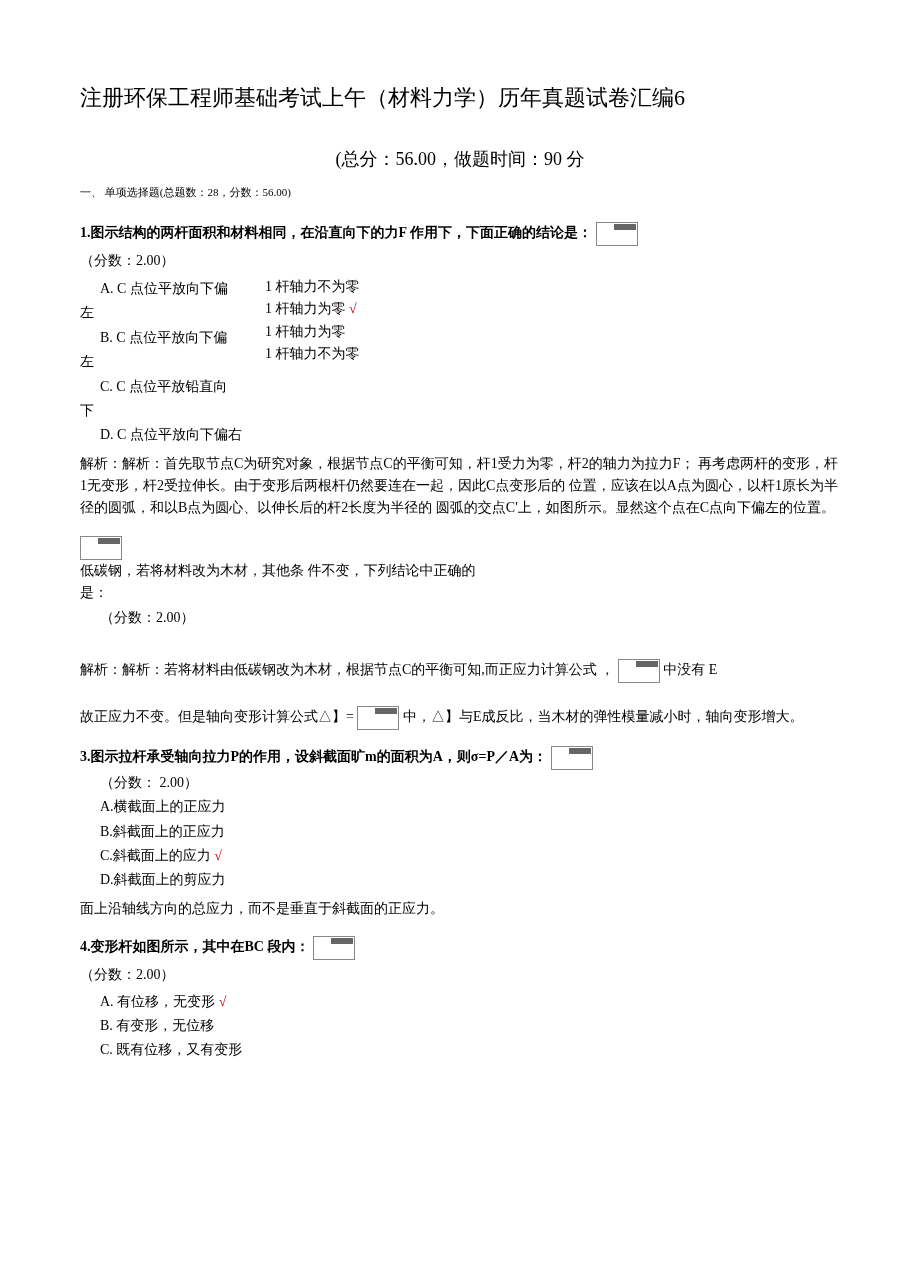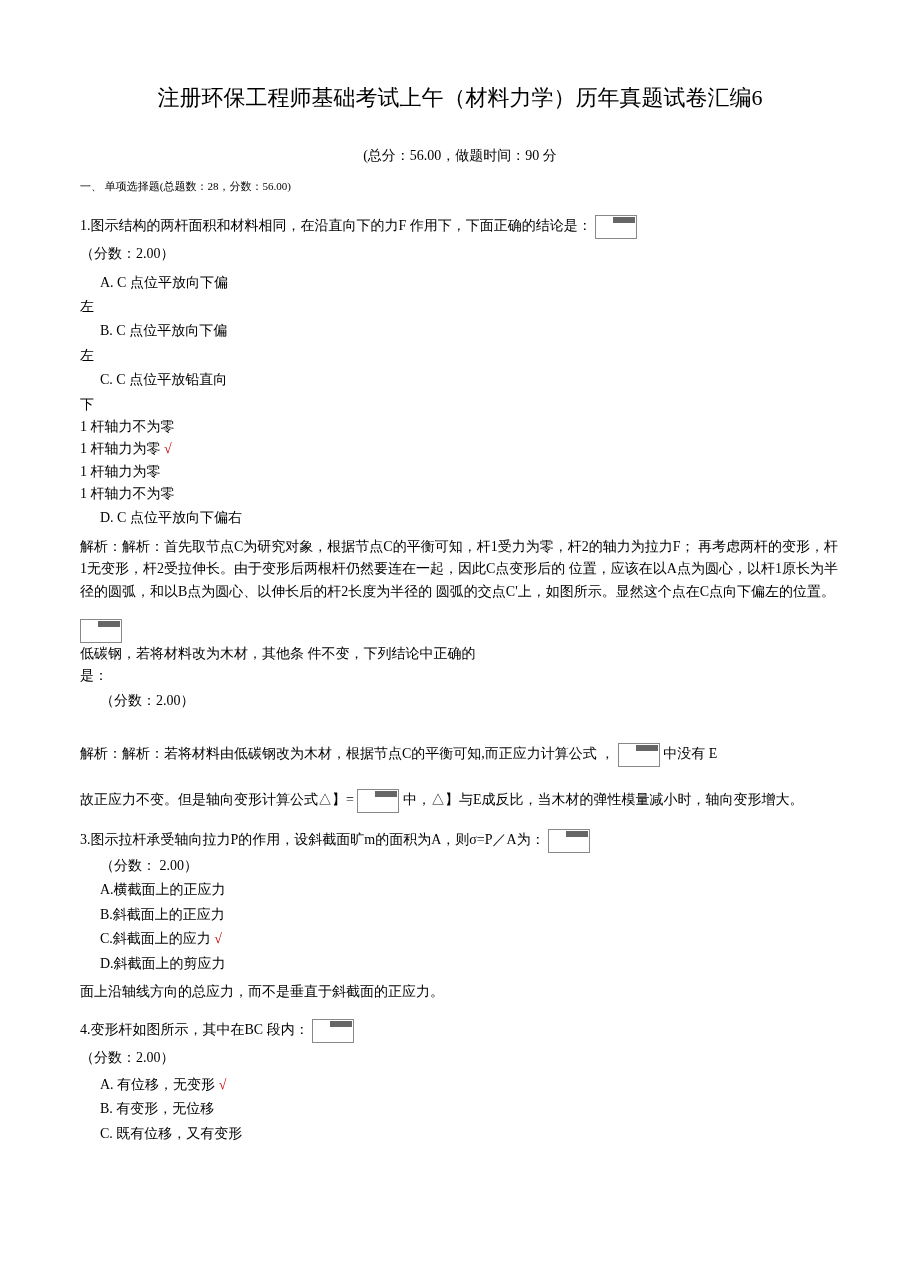--- a/index.html
+++ b/index.html
@@ -9,51 +9,51 @@
     background: #fff;
     width: 920px;
     margin: 0;
     padding: 60px 80px 40px 80px;
     box-sizing: border-box;
     line-height: 1.6;
   }
   h1 {
     font-size: 22px;
     font-weight: normal;
-    text-align: center;
+    text-align: left;
     margin: 20px 0 30px 0;
   }
   .meta {
     text-align: center;
-    font-size: 14px;
+    font-size: 18px;
   }
   .section {
     font-size: 11px;
     margin: 10px 0 20px 0;
   }
-  .qtext { margin: 8px 0 2px 0; }
+  .qtext { margin: 8px 0 2px 0; font-weight: bold; }
   .score { margin: 4px 0; }
   .opt { margin: 2px 0 2px 20px; }
   .analysis { margin: 6px 0 16px 0; }
   .correct { color: #c00; }
   .imgbox {
     display: inline-block;
     width: 40px; height: 22px;
     border: 1px solid #888;
     vertical-align: middle;
     position: relative;
     background: #fff;
   }
   .imgbox::before {
     content: "";
     position: absolute; top:1px; right:1px;
     width: 22px; height: 6px;
     background: #666;
   }
-  .twocol { display: flex; flex-direction: column; }
+  .twocol { display: flex; }
   .colL { width: 185px; }
   .colR { }
 </style>
 </head>
 <body>
 
 
 
 <h1>注册环保工程师基础考试上午（材料力学）历年真题试卷汇编6</h1>
 <div class="meta">(总分：56.00，做题时间：90 分</div>

